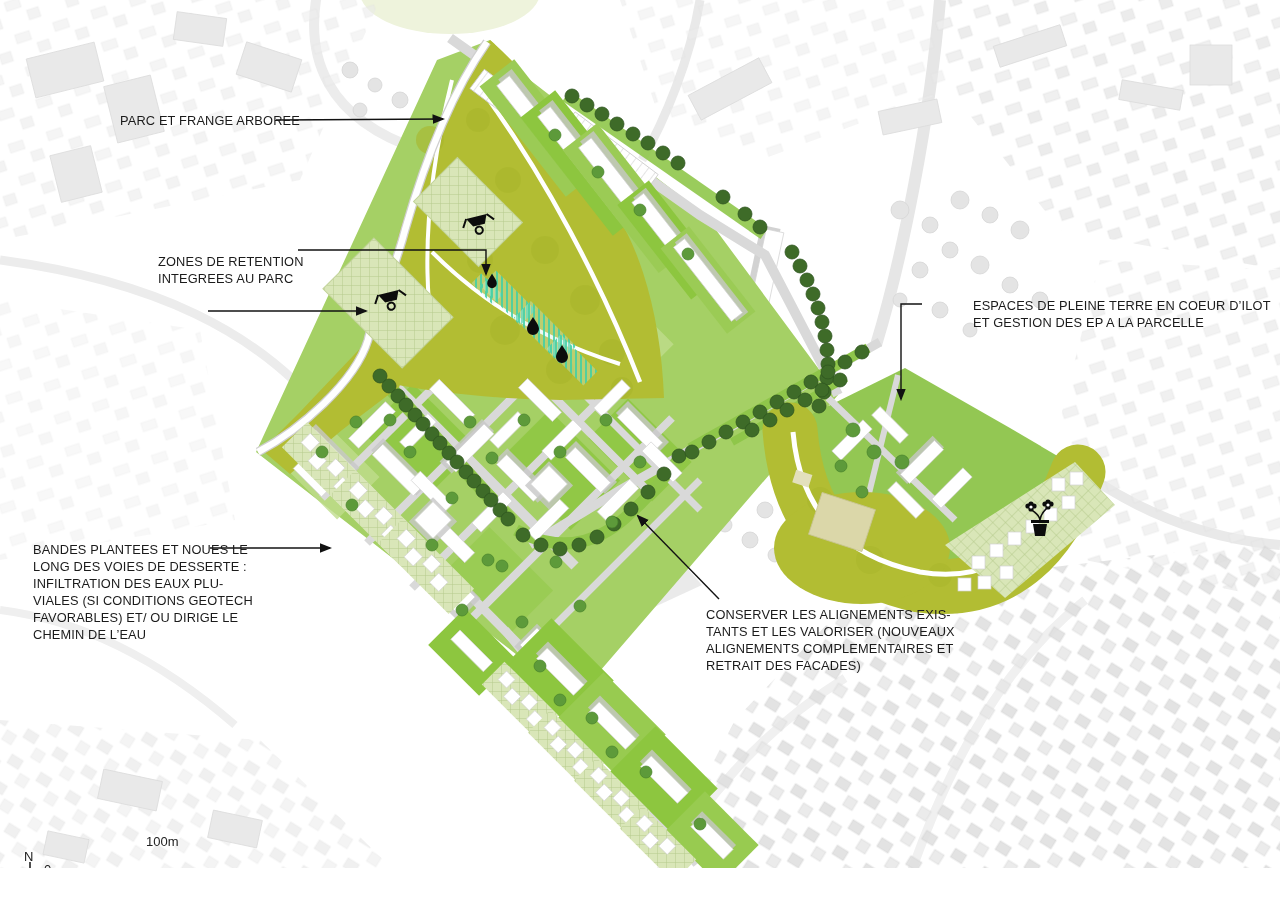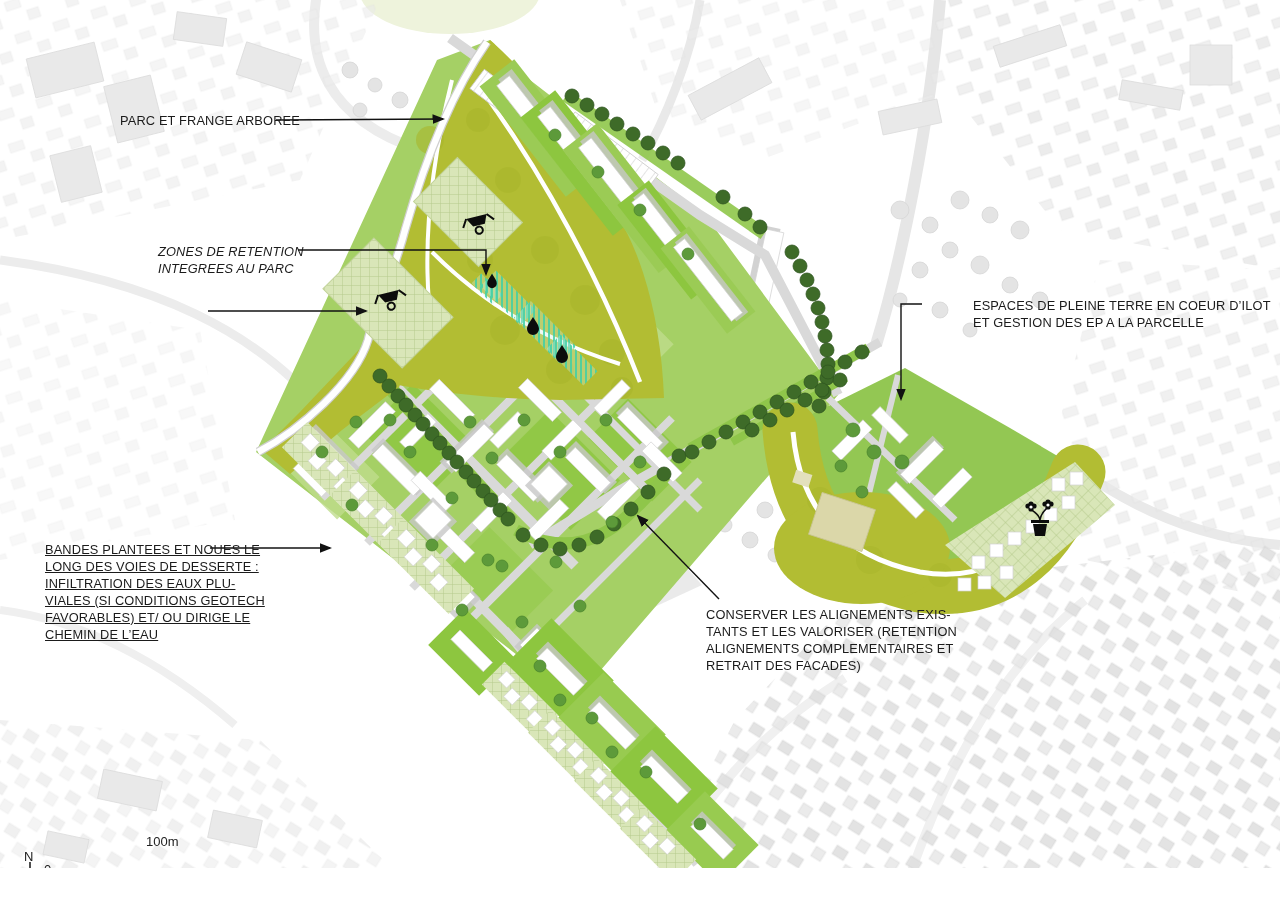--- a/index.html
+++ b/index.html
@@ -633,32 +633,32 @@
     <line x1="30" y1="862" x2="30" y2="893"></line>
   </g>
   <g stroke="#222" stroke-width="1.6">
     <line x1="49" y1="889" x2="171" y2="889"></line>
     <line x1="49" y1="877" x2="49" y2="889"></line>
     <line x1="171" y1="877" x2="171" y2="889"></line>
   </g>
 </svg>
 
 <div class="ann" style="left:120px;top:112px;">PARC ET FRANGE ARBOREE</div>
-<div class="ann" style="left:158px;top:243px;font-style:italic;">ZONES DE RETENTION
+<div class="ann" style="left:158px;top:253px;">ZONES DE RETENTION
 INTEGREES AU PARC</div>
-<div class="ann" style="left:45px;top:541px;text-decoration:underline;">BANDES PLANTEES ET NOUES LE
+<div class="ann" style="left:33px;top:541px;">BANDES PLANTEES ET NOUES LE
 LONG DES VOIES DE DESSERTE :
 INFILTRATION DES EAUX PLU-
 VIALES (SI CONDITIONS GEOTECH
 FAVORABLES) ET/ OU DIRIGE LE
 CHEMIN DE L’EAU</div>
 <div class="ann" style="left:925px;top:297px;margin-left:48px;">ESPACES DE PLEINE TERRE EN COEUR D’ILOT
 ET GESTION DES EP A LA PARCELLE</div>
 <div class="ann" style="left:706px;top:606px;">CONSERVER LES ALIGNEMENTS EXIS-
-TANTS ET LES VALORISER (RETENTION
+TANTS ET LES VALORISER (NOUVEAUX
 ALIGNEMENTS COMPLEMENTAIRES ET
 RETRAIT DES FACADES)</div>
 
 <div class="mk" style="left:24px;top:849px;">N</div>
 <div class="mk" style="left:44px;top:862px;">0</div>
 <div class="mk" style="left:146px;top:834px;">100m</div>
 
 </div>
 
 </body></html>

